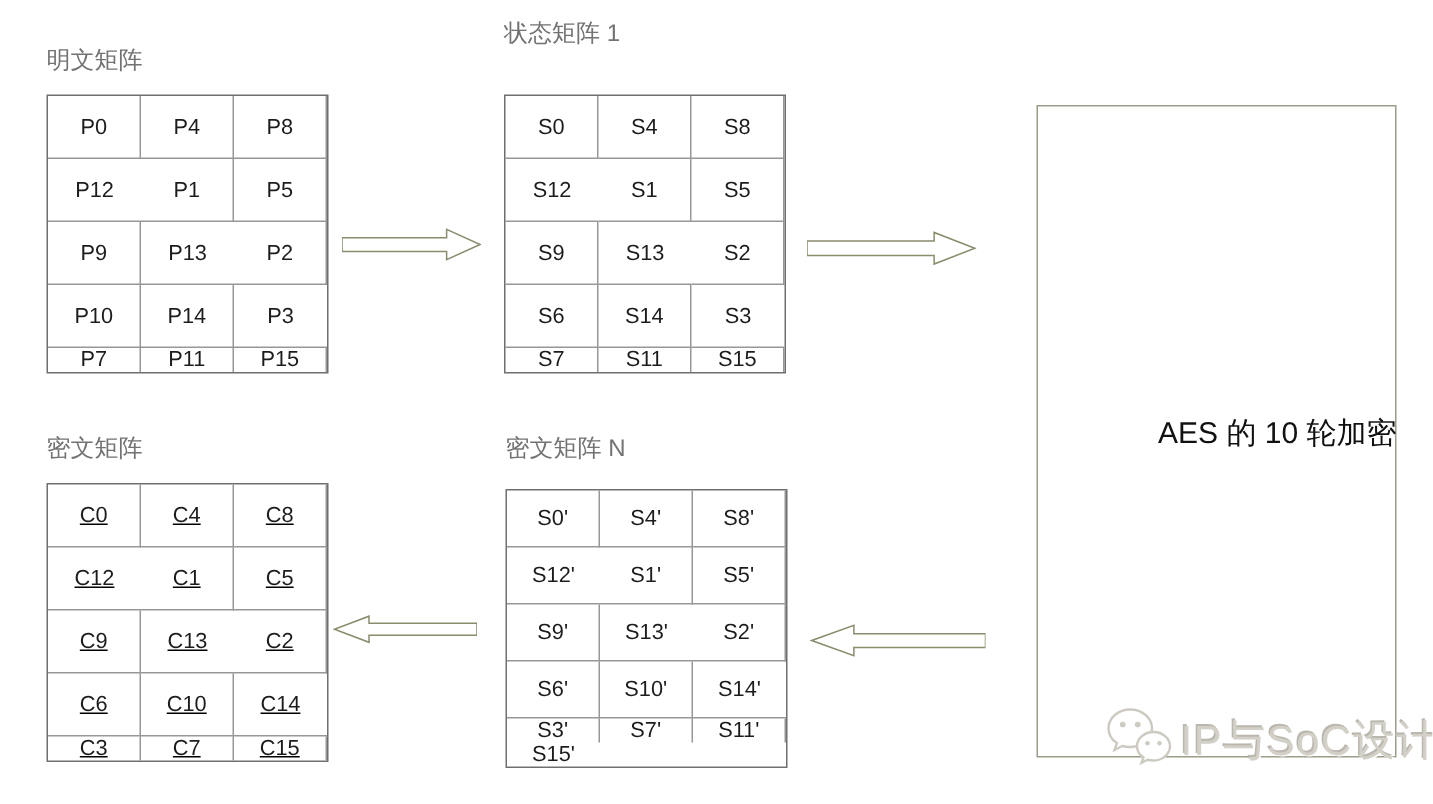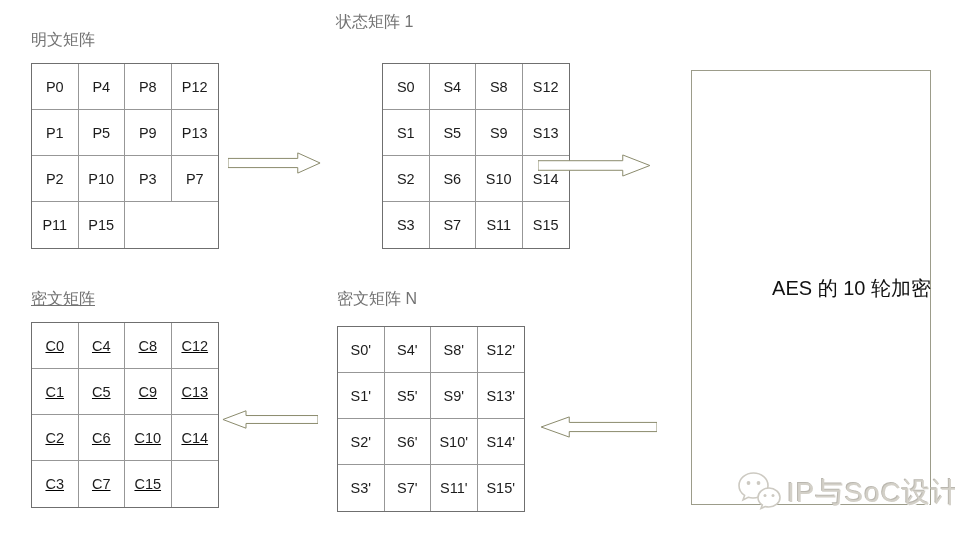--- a/index.html
+++ b/index.html
@@ -6,21 +6,21 @@
   .canvas{
     position:relative;width:955px;height:536px;background:#ffffff;
     font-family:"Liberation Sans","DejaVu Sans",sans-serif;overflow:hidden;
   }
   .mtitle{
     position:absolute;width:188px;text-align:left;
     font-size:16px;color:#737373;white-space:nowrap;
   }
   .grid{
     position:absolute;width:188px;height:186px;box-sizing:border-box;
-    display:grid;grid-template-columns:repeat(4,1fr);grid-template-rows:repeat(4,1fr);
+    display:grid;grid-template-columns:repeat(3,1fr);grid-template-rows:repeat(4,1fr);
     border:1.5px solid #6f6f6f;background:#fff;
   }
   .cell{
     display:flex;align-items:center;justify-content:center;
     font-size:14.5px;color:#1c1c1c;
     border-right:1px solid #979797;border-bottom:1px solid #979797;
   }
   .cell:nth-child(4n){border-right:none;}
   .cell:nth-child(n+13){border-bottom:none;}
   .arrow{position:absolute;}
@@ -52,47 +52,47 @@
     <div class="cell">P0</div>
     <div class="cell">P4</div>
     <div class="cell">P8</div>
     <div class="cell">P12</div>
     <div class="cell">P1</div>
     <div class="cell">P5</div>
     <div class="cell">P9</div>
     <div class="cell">P13</div>
     <div class="cell">P2</div>
     <div class="cell">P10</div>
+    <div class="cell">P14</div>
     <div class="cell">P3</div>
     <div class="cell">P7</div>
     <div class="cell">P11</div>
     <div class="cell">P15</div>
   </div>
 
   <div class="mtitle" style="left:336px;top:12px;">状态矩阵 1</div>
-  <div class="grid" style="left:336px;top:63px;margin-left:46px;">
+  <div class="grid" style="left:336px;top:63px;">
     <div class="cell">S0</div>
     <div class="cell">S4</div>
     <div class="cell">S8</div>
     <div class="cell">S12</div>
     <div class="cell">S1</div>
     <div class="cell">S5</div>
     <div class="cell">S9</div>
     <div class="cell">S13</div>
     <div class="cell">S2</div>
     <div class="cell">S6</div>
-    <div class="cell">S10</div>
     <div class="cell">S14</div>
     <div class="cell">S3</div>
     <div class="cell">S7</div>
     <div class="cell">S11</div>
     <div class="cell">S15</div>
   </div>
 
-  <div class="mtitle" style="left:31px;top:289px;text-decoration:underline;">密文矩阵</div>
+  <div class="mtitle" style="left:31px;top:289px;">密文矩阵</div>
   <div class="grid" style="left:31px;top:322px;text-decoration:underline;">
     <div class="cell">C0</div>
     <div class="cell">C4</div>
     <div class="cell">C8</div>
     <div class="cell">C12</div>
     <div class="cell">C1</div>
     <div class="cell">C5</div>
     <div class="cell">C9</div>
     <div class="cell">C13</div>
     <div class="cell">C2</div>

